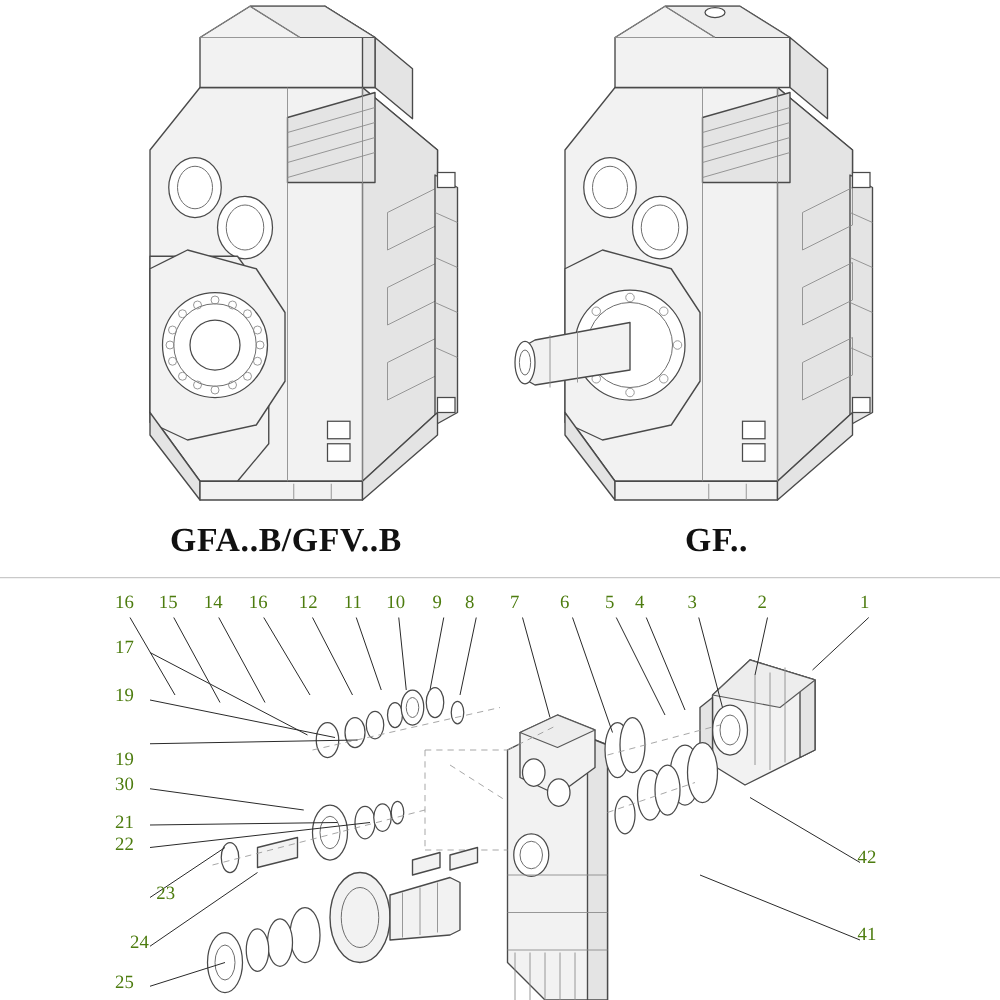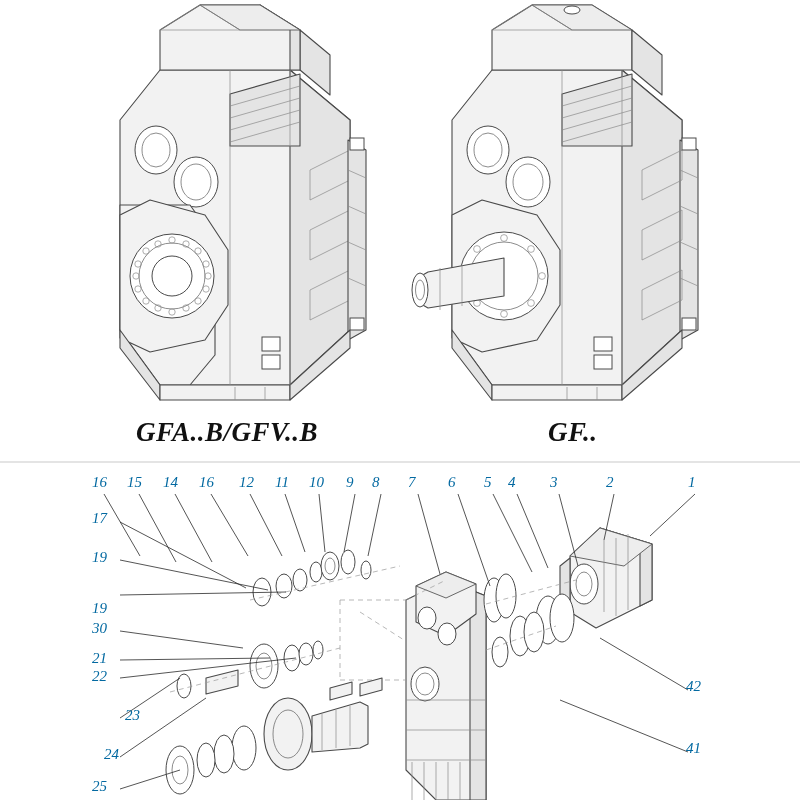--- a/index.html
+++ b/index.html
@@ -12,21 +12,20 @@
     height: 800px;
     overflow: hidden;
     font-family: "Liberation Serif", serif;
     color: #1a1a1a;
   }
   #page {
     position: relative;
     width: 640px;
     height: 800px;
     background: #ffffff;
-    font-style: italic;
   }
   .svg-layer {
     position: absolute;
     top: 0;
     left: 0;
     width: 800px;
     height: 800px;
   }
   .label {
     position: absolute;
@@ -36,21 +35,21 @@
     white-space: nowrap;
   }
   .model-label {
     font-size: 27px;
     letter-spacing: 0.5px;
   }
   .callout {
     position: absolute;
     font-family: "Liberation Serif", serif;
     font-size: 15px;
-    color: #0369a1;
+    color: #4d7c0f;
     white-space: nowrap;
   }
 </style>
 </head>
 <body>
 
 <div id="page">
 
   <svg class="svg-layer" viewBox="0 0 800 800">
     <defs>

